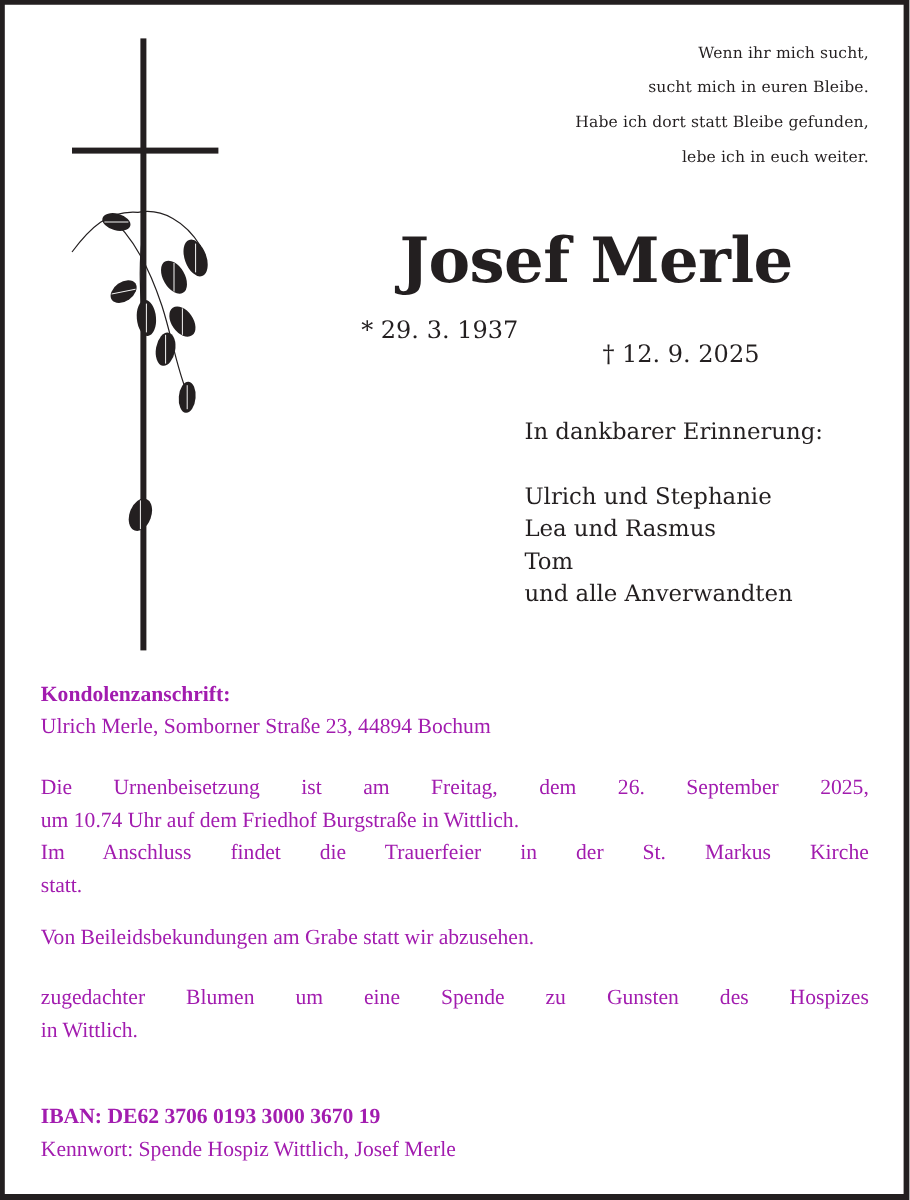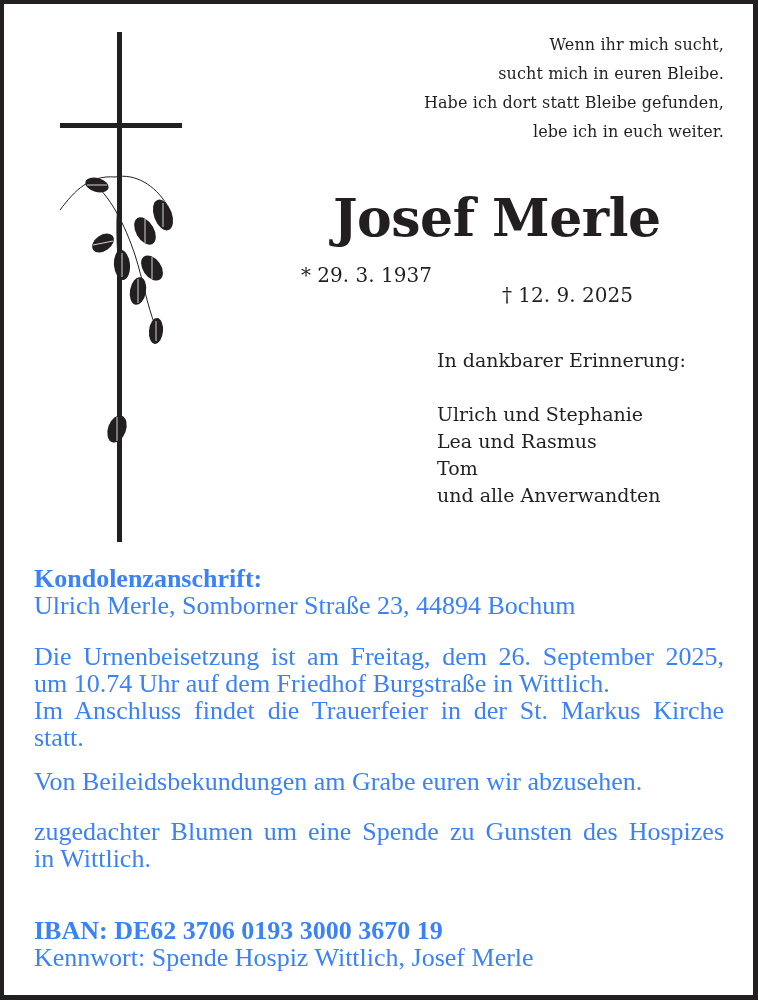--- a/index.html
+++ b/index.html
@@ -11,41 +11,41 @@
     border-right: 5px solid #231f20; border-bottom: 5px solid #231f20;
   }
   .serif { font-family: "DejaVu Serif", "Liberation Serif", serif; color: #231f20; }
 
   .cross-v { position: absolute; left: 117px; top: 32px; width: 5px; height: 510px; background: #231f20; }
   .cross-h { position: absolute; left: 60px; top: 123px; width: 122px; height: 5px; background: #231f20; }
   .branch { position: absolute; left: 55px; top: 165px; width: 130px; height: 290px; }
 
   .poem {
     position: absolute; right: 34px; top: 30px; text-align: right;
-    font-size: 16px; line-height: 29px; letter-spacing: 0.1px;
+    font-size: 13px; line-height: 29px; letter-spacing: 0.1px;
   }
   .name {
     position: absolute; left: 305px; top: 187px;
     font-family: "DejaVu Serif", serif; font-weight: bold;
     font-size: 52px; line-height: 62px; color: #231f20; letter-spacing: -0.5px; margin-left: 28px;
   }
   .born { position: absolute; left: 301px; top: 262px; font-size: 20px; line-height: 26px; }
   .died { position: absolute; left: 502px; top: 262px; font-size: 20px; line-height: 26px; margin-top: 20px; }
 
   .thanks {
     position: absolute; left: 437px; top: 347px;
     font-size: 19px; line-height: 27px;
   }
   .family { position: absolute; left: 437px; top: 401px; font-size: 19px; line-height: 27px; }
   .family div { white-space: nowrap; }
 
   .body-block {
     position: absolute; left: 34px; width: 690px;
-    font-family: "Liberation Serif", serif; color: #3b82f6;
-    font-size: 26px; line-height: 27px;
+    font-family: "Liberation Serif", serif; color: #a21caf;
+    font-size: 18px; line-height: 27px;
   }
   .kondo-label { top: 565px; font-weight: bold; }
   .kondo-addr { top: 592px; }
   .burial { top: 643px; text-align: justify; }
   .justify-line { text-align: justify; text-align-last: justify; }
   .condolences { top: 768px; }
   .donation { top: 818px; }
   .iban { top: 917px; font-weight: bold; }
   .kennwort { top: 944px; }
 </style>
@@ -108,21 +108,21 @@
 <div class="body-block kondo-label">Kondolenzanschrift:</div>
 <div class="body-block kondo-addr">Ulrich Merle, Somborner Straße 23, 44894 Bochum</div>
 
 <div class="body-block burial">
   <div class="justify-line">Die Urnenbeisetzung ist am Freitag, dem 26. September 2025,</div>
   <div>um 10.74 Uhr auf dem Friedhof Burgstraße in Wittlich.</div>
   <div class="justify-line">Im Anschluss findet die Trauerfeier in der St. Markus Kirche</div>
   <div>statt.</div>
 </div>
 
-<div class="body-block condolences">Von Beileidsbekundungen am Grabe euren wir abzusehen.</div>
+<div class="body-block condolences">Von Beileidsbekundungen am Grabe statt wir abzusehen.</div>
 
 <div class="body-block donation">
   <div class="justify-line">zugedachter Blumen um eine Spende zu Gunsten des Hospizes</div>
   <div>in Wittlich.</div>
 </div>
 
 <div class="body-block iban">IBAN: DE62 3706 0193 3000 3670 19</div>
 <div class="body-block kennwort">Kennwort: Spende Hospiz Wittlich, Josef Merle</div>
 
 </body></html>

